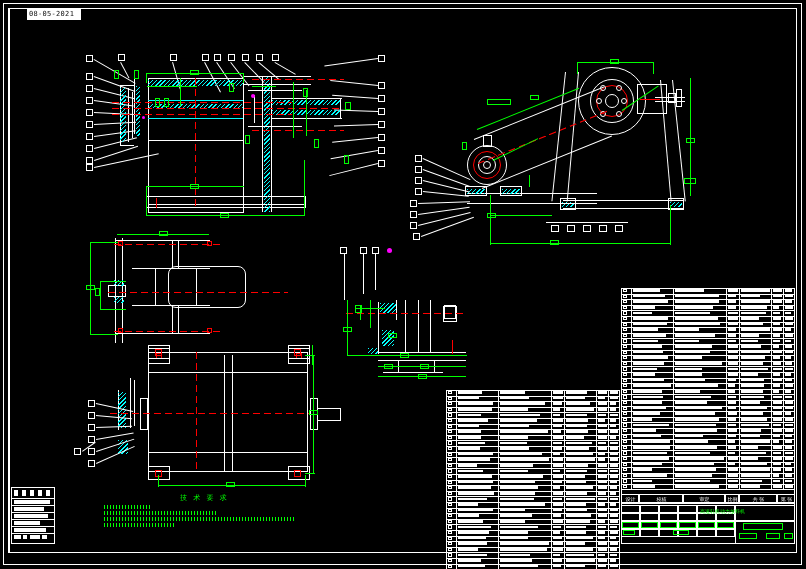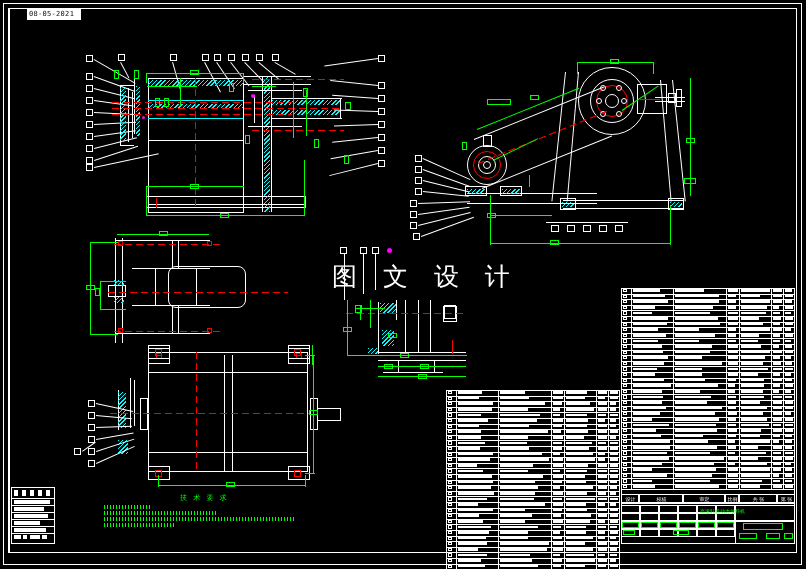--- a/index.html
+++ b/index.html
@@ -57,21 +57,20 @@
 
 <div id="root">
 
   <div class="frame-outer"></div>
   <div class="frame-inner"></div>
   <div class="frame-left-bar"></div>
 
   <div class="stamp"></div>
   <div class="stamp-txt">08-05-2021</div>
 
-  <div class="watermark">图 文 设 计</div>
 
   <div>
 
     <div class="balloon" style="left:86px;top:55px"></div>
     <div class="balloon" style="left:86px;top:73px"></div>
     <div class="balloon" style="left:86px;top:85px"></div>
     <div class="balloon" style="left:86px;top:97px"></div>
     <div class="balloon" style="left:86px;top:109px"></div>
     <div class="balloon" style="left:86px;top:121px"></div>
     <div class="balloon" style="left:86px;top:133px"></div>

